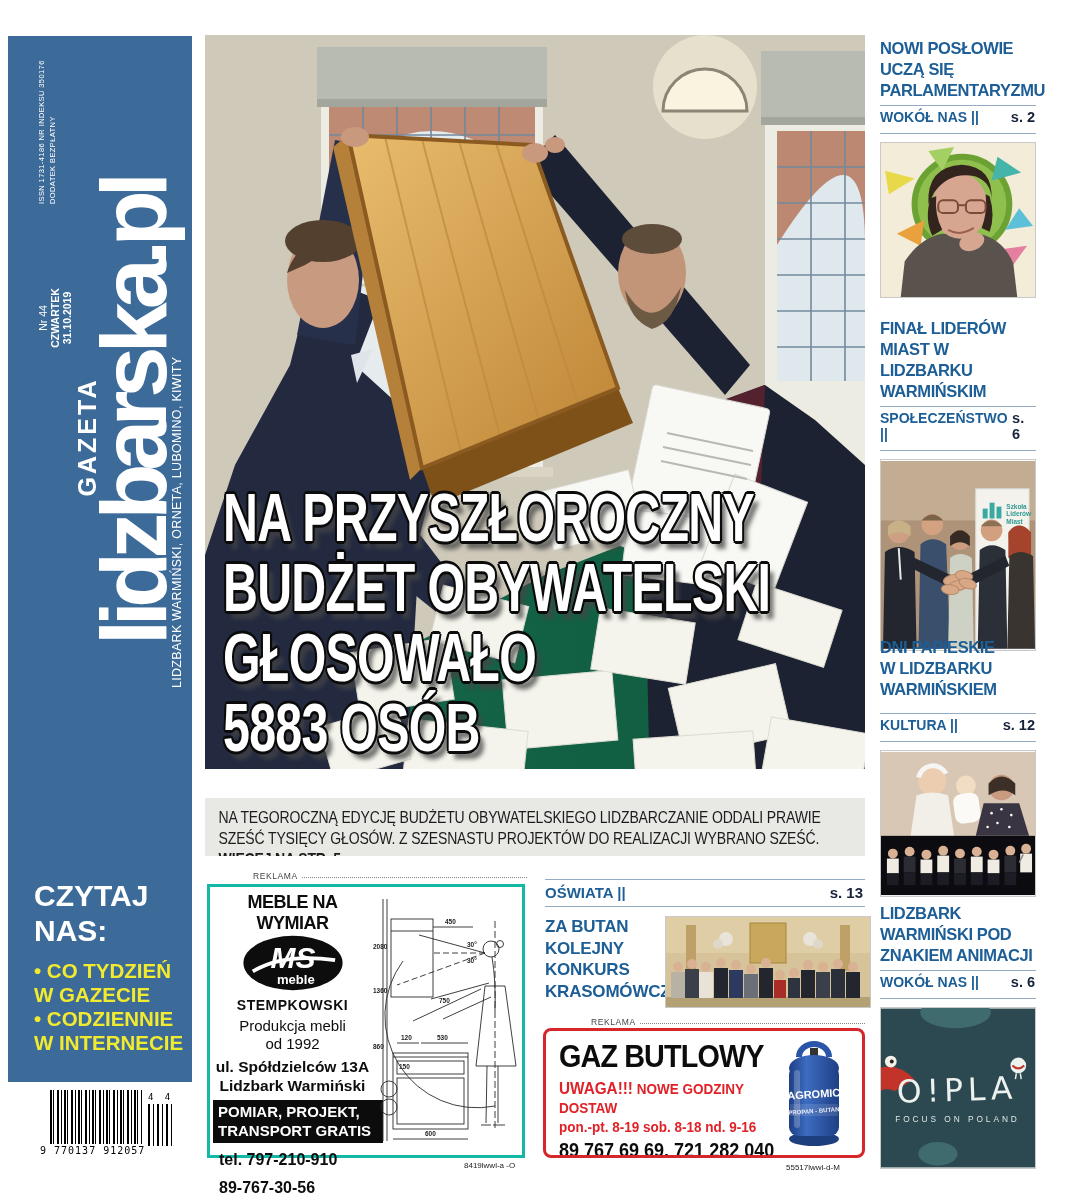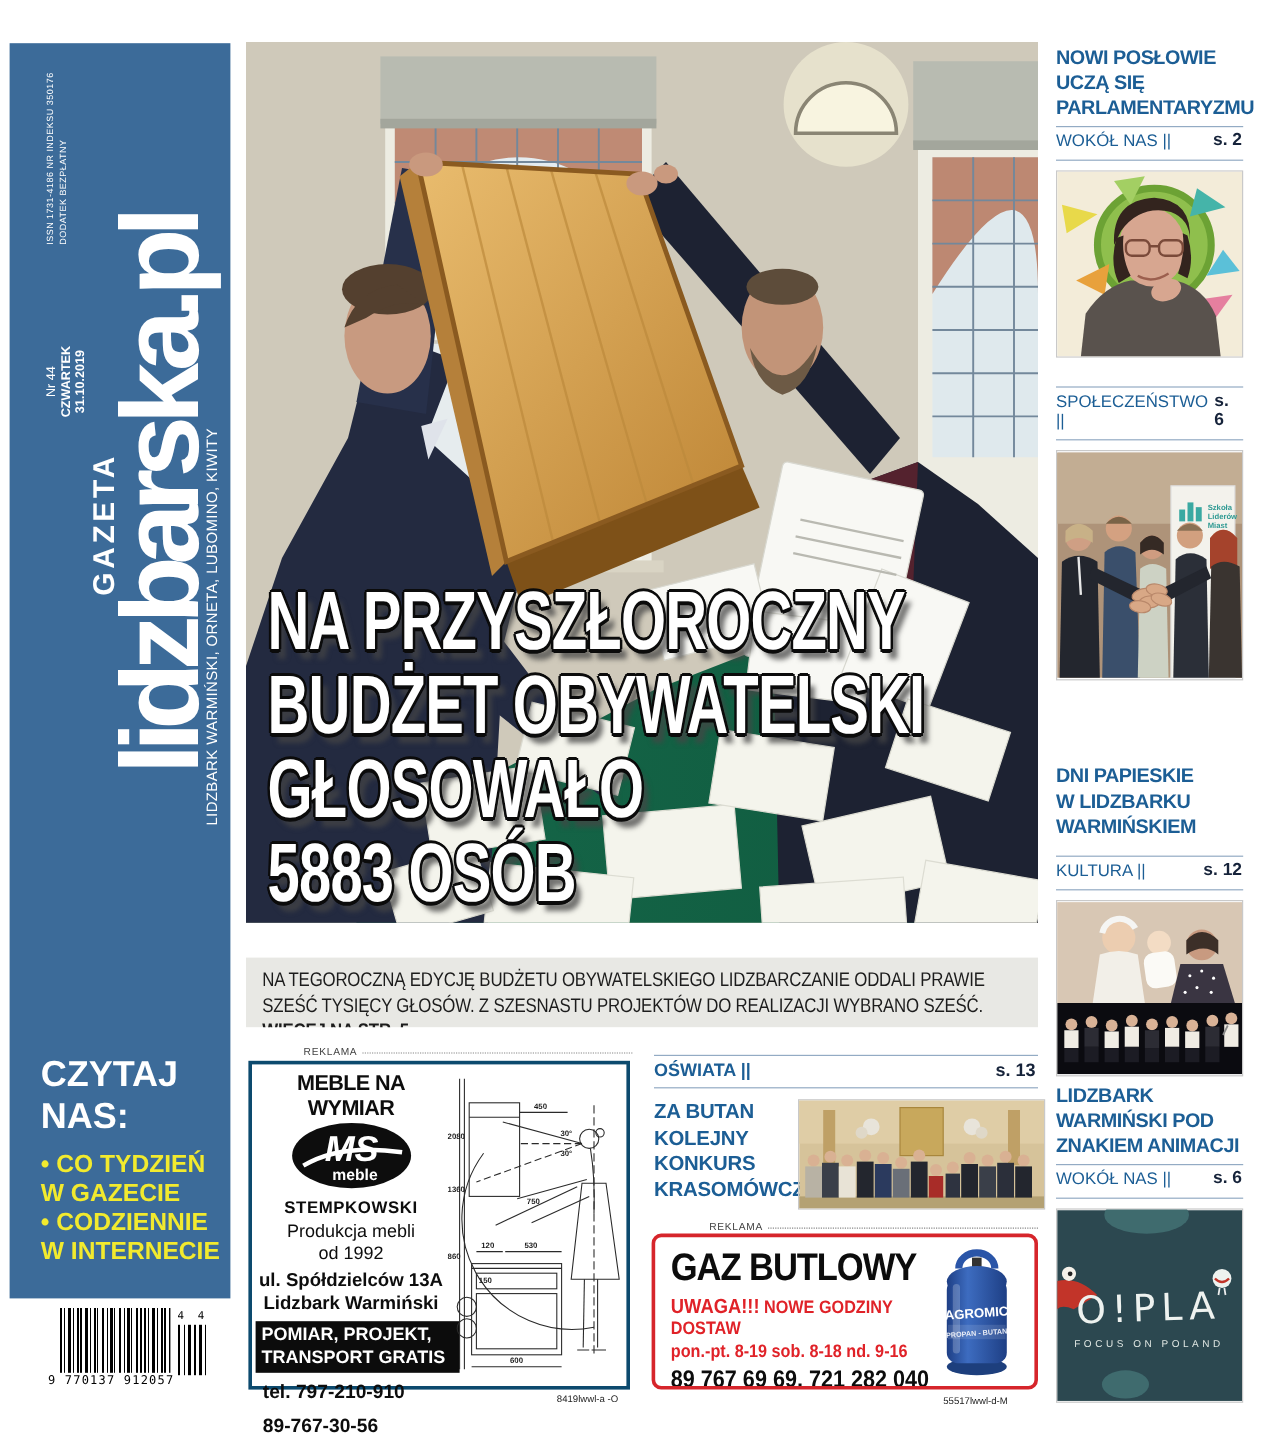--- a/index.html
+++ b/index.html
@@ -38,21 +38,21 @@
   .standfirst-inner { padding:9px 0 0 16px; width:762px; transform:scaleX(.85); transform-origin:0 0;
     font-size:16.5px; line-height:21px; color:#1c1c1c; font-weight:500; letter-spacing:-.2px; }
   .standfirst-inner b { font-weight:800; }
 
   
   .reklama-row { position:absolute; display:flex; align-items:flex-end; gap:4px; height:10px;padding-left:48px; }
   .reklama-row .lbl { font-size:8.5px; color:#444; letter-spacing:.6px; line-height:8px; }
   .reklama-row .dots { flex:1; border-bottom:1px dotted #888; margin-bottom:2px; }
 
   
-  .meble { position:absolute; left:207px; top:884px; width:318px; height:274px; border:3px solid #0c4a6e; background:#fff; display:flex; }
+  .meble { position:absolute; left:207px; top:884px; width:318px; height:274px; border:3px solid #14b8a6; background:#fff; display:flex; }
   .meble-left { width:163px; padding:5px 2px 0 4px; text-align:center; color:#0d0d0d; }
   .meble-h { font-size:18px; font-weight:800; letter-spacing:-.5px; }
   .meble-brand { font-size:14px; font-weight:700; letter-spacing:.5px; margin-top:1px; }
   .meble-since { font-size:15px; font-weight:500; line-height:18px; margin-top:4px; white-space:pre-line; }
   .meble-addr { font-size:15.5px; font-weight:800; line-height:19px; margin-top:4px; white-space:pre-line; }
   .meble-hl { margin-top:5px; margin-left:-1px; width:170px; background:#0c0c0c; color:#fff; font-size:15px; font-weight:800; line-height:19px; padding:2px 0 3px 5px; text-align:left; white-space:pre-line; }
   .meble-tel { font-size:16px; font-weight:800; line-height:28px; margin-top:3px; text-align:left; padding-left:5px; white-space:pre-line; }
   .meble-web { font-size:16px; font-weight:800; text-align:left; padding-left:5px; }
   .meble-right { flex:1; padding-top:4px; }
   .print-code { position:absolute; font-size:8px; color:#222; }
@@ -76,21 +76,21 @@
   .gaz-tel { margin-top:4px; color:#0c0c0c; font-size:20px; font-weight:800; }
   .gaz-cyl { position:absolute; right:8px; top:5px; }
 
   
   .rail-item { position:absolute; left:880px; width:156px; }
   .ri1 { top:38px; } .ri2 { top:318px; } .ri3 { top:637px; } .ri4 { top:903px; }
   .rail-title { color:#1c5e95; font-size:16.5px; font-weight:800; line-height:21px; letter-spacing:-.4px; white-space:pre-line; }
   .rail-rule { border-top:1px solid #93abc4; margin-top:4px; }
   .ri3 .rail-rule.first { margin-top:13px; }
   .rail-cat { display:flex; justify-content:space-between; align-items:center; padding:3px 1px 4px 0; }
-  .rail-cat .c { color:#1c5e95; font-size:14px; font-weight:400; }
+  .rail-cat .c { color:#1c5e95; font-size:14px; font-weight:700; }
   .rail-cat .p { color:#16233a; font-size:14.5px; font-weight:700; }
   .rail-photo { margin-top:8px; border:1px solid #c9c9c9; line-height:0; }
   .photo-frame { border:1px solid #c9c9c9; line-height:0; }
 </style>
 </head>
 <body>
 
 <div class="page">
 
   <aside class="masthead">
@@ -451,20 +451,23 @@
         <rect x="58" y="58" width="20" height="13" rx="5" fill="none" stroke="#7a4a3a" stroke-width="2"></rect>
         <rect x="86" y="58" width="20" height="13" rx="5" fill="none" stroke="#7a4a3a" stroke-width="2"></rect>
         <line x1="78" y1="63" x2="86" y2="63" stroke="#7a4a3a" stroke-width="2"></line>
         <path d="M68 88 Q80 95 94 86" stroke="#9c5f4e" stroke-width="2" fill="none"></path>
         <ellipse cx="92" cy="100" rx="13" ry="9" fill="#d7a690" transform="rotate(-20 92 100)"></ellipse>
       </svg>
     </div>
   </div>
 
   <div class="rail-item ri2">
+    <div class="rail-title">FINAŁ LIDERÓW
+MIAST W LIDZBARKU
+WARMIŃSKIM</div>
     <div class="rail-rule"></div>
     <div class="rail-cat">
       <span class="c">SPOŁECZEŃSTWO ||</span>
       <span class="p">s. 6</span>
     </div>
     <div class="rail-rule"></div>
     <div class="rail-photo">
       <svg width="154" height="190" viewBox="0 0 156 190">
         <rect width="156" height="190" fill="#ae9379"></rect>
         <rect x="0" y="0" width="156" height="60" fill="#c2ad93"></rect>

